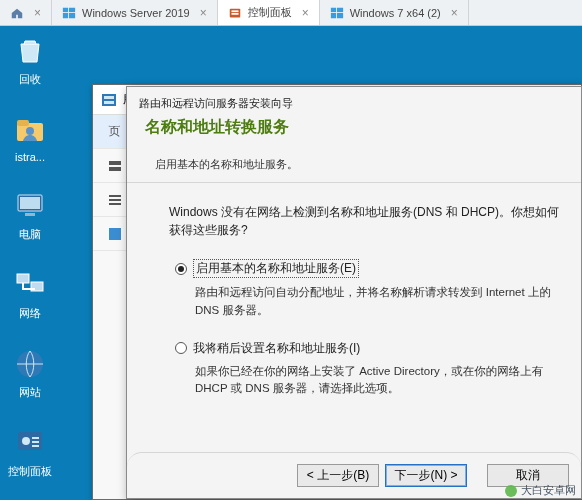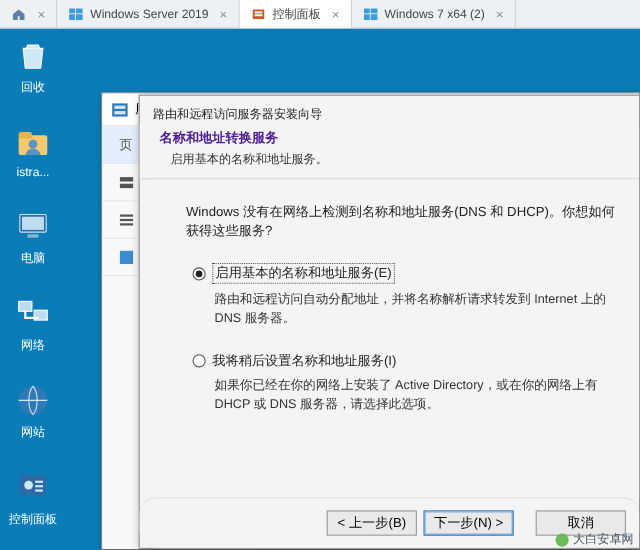--- a/index.html
+++ b/index.html
@@ -25,21 +25,21 @@
   .behind-body { display:flex; height:calc(100% - 30px); }
   .behind-side { width: 44px; border-right:1px solid #e0e0e0; background:#f8f8f8; display:flex; flex-direction:column; }
   .bcell { height:34px; border-bottom:1px solid #e6e6e6; display:flex; align-items:center; justify-content:center; color:#555; }
   .bcell.sel { background:#e3eefc; }
   .behind-content { flex:1; padding:12px; color:#333; }
 
   
   .wizard { position: absolute; left: 126px; top: 86px; width: 456px; height: 413px; background: #f4f4f4; border: 1px solid #8a8a8a; box-shadow: 2px 3px 10px rgba(0,0,0,.35); display:flex; flex-direction:column; }
   .wiz-title { height: 26px; display:flex; align-items:center; padding: 6px 10px 0 12px; font-size: 11px; color:#222; }
   .wiz-head { padding: 4px 18px 10px 18px; border-bottom: 1px solid #d6d6d6; background:#f4f4f4; }
-  .wiz-head h2 { font-size: 12px; font-weight: bold; color:#4c1d95; margin-bottom: 3px; }
+  .wiz-head h2 { font-size: 16px; font-weight: bold; color:#4d7c0f; margin-bottom: 19px; }
   .wiz-head .sub { font-size: 11px; color:#333; padding-left: 10px; }
   .wiz-body { flex:1; background:#f4f4f4; padding: 20px 22px 10px 30px; font-size: 12px; color:#222; overflow:hidden;margin-left:12px; }
   .lead { margin-bottom: 20px; line-height: 1.5; }
   .opt { margin-bottom: 20px; padding-left: 6px; }
   .opt-row { display:flex; align-items:center; gap:6px; margin-bottom:6px; }
   .radio { width:12px; height:12px; border:1px solid #555; border-radius:50%; display:inline-flex; align-items:center; justify-content:center; background:#fff; }
   .radio .dot { width:6px; height:6px; border-radius:50%; background:#222; }
   .opt-label { font-size:12px; }
   .opt-label.boxed { border:1px dotted #555; padding: 0 2px; }
   .opt-desc { font-size: 11.5px; color:#333; padding-left: 20px; line-height:1.55; }

